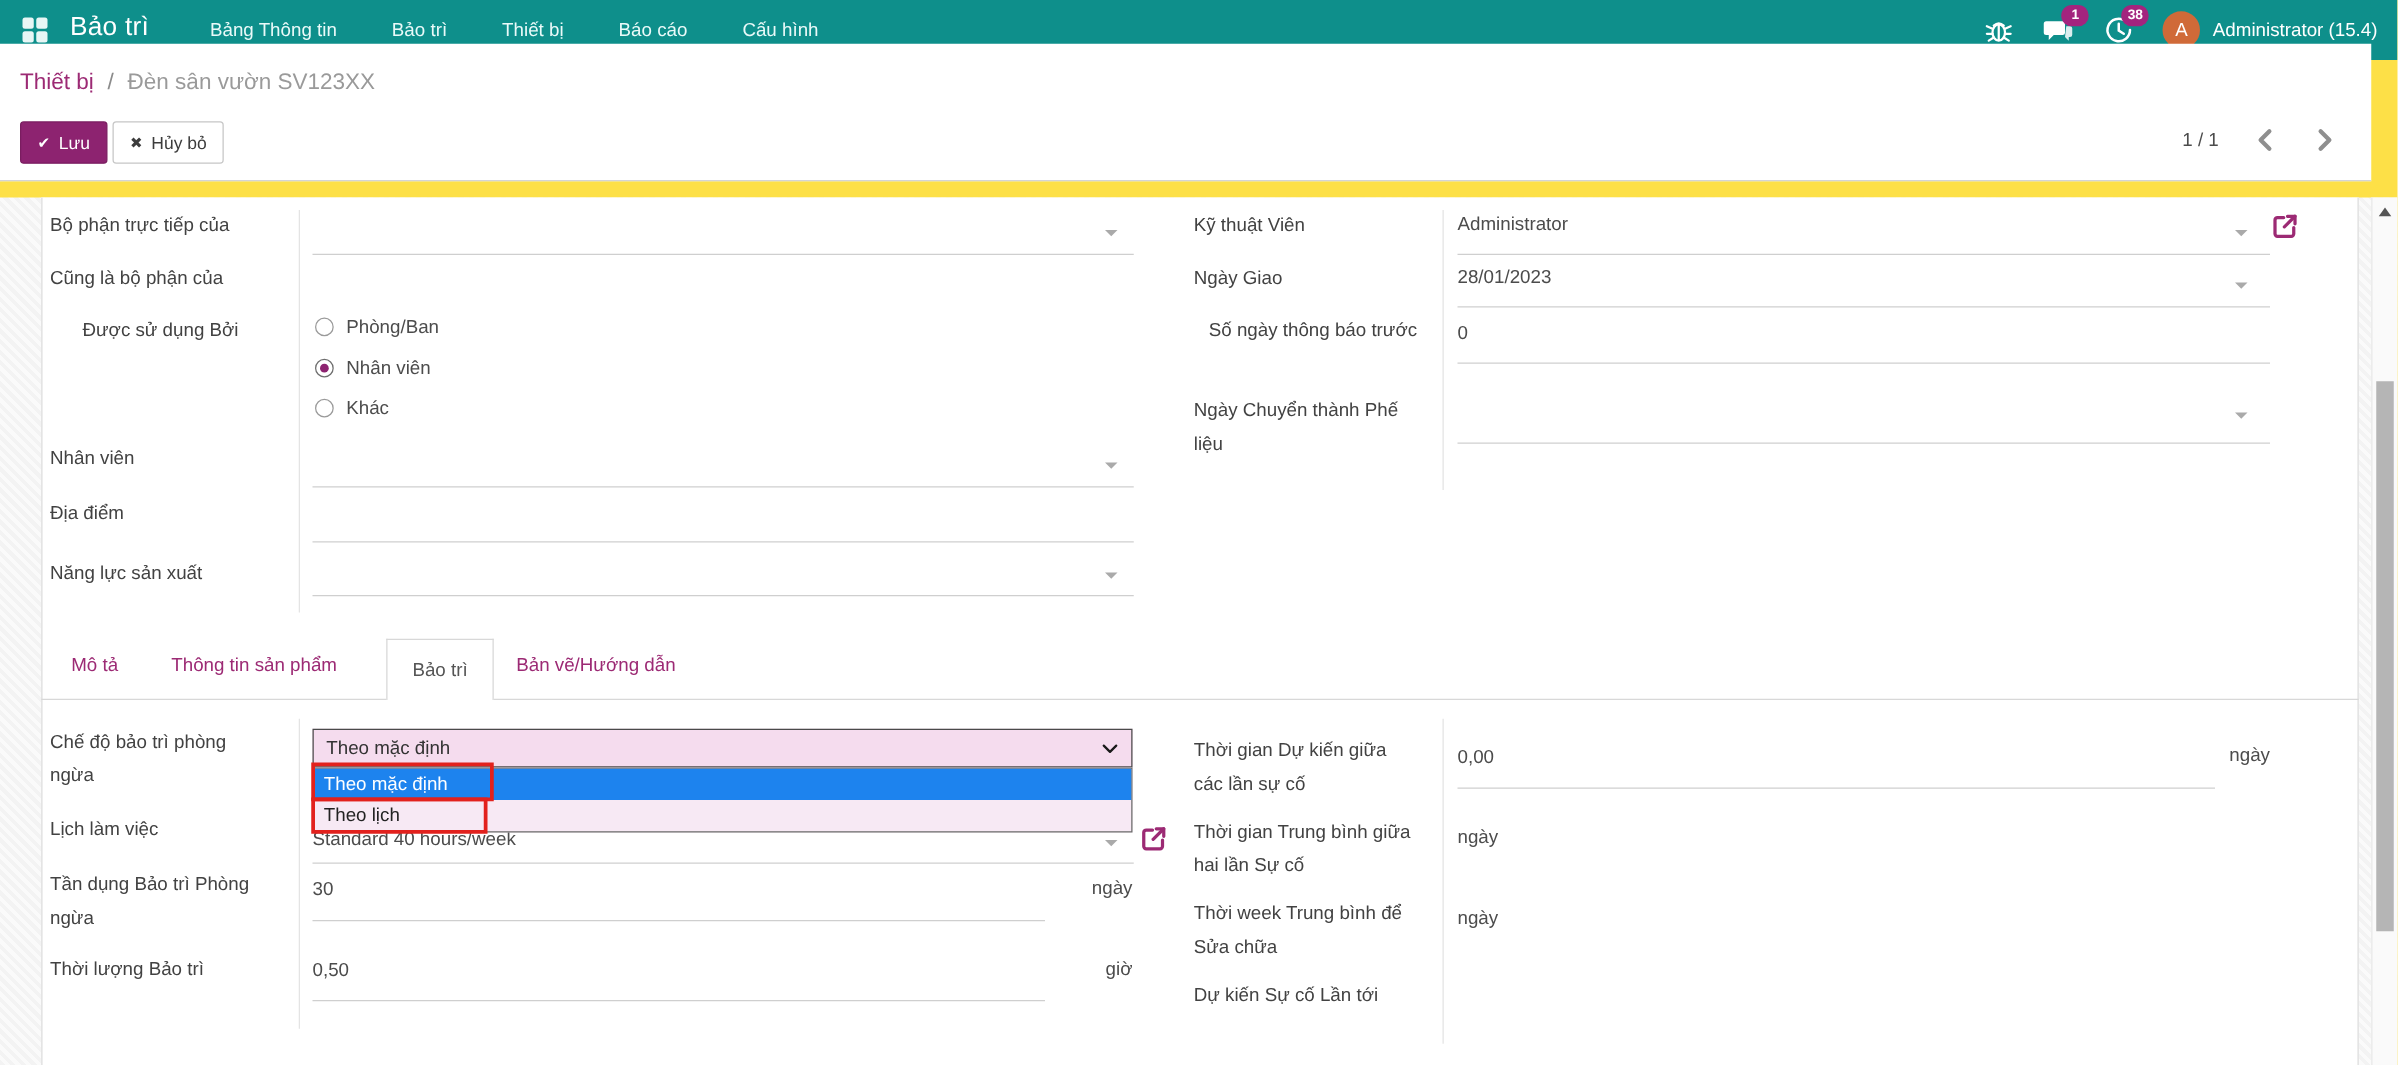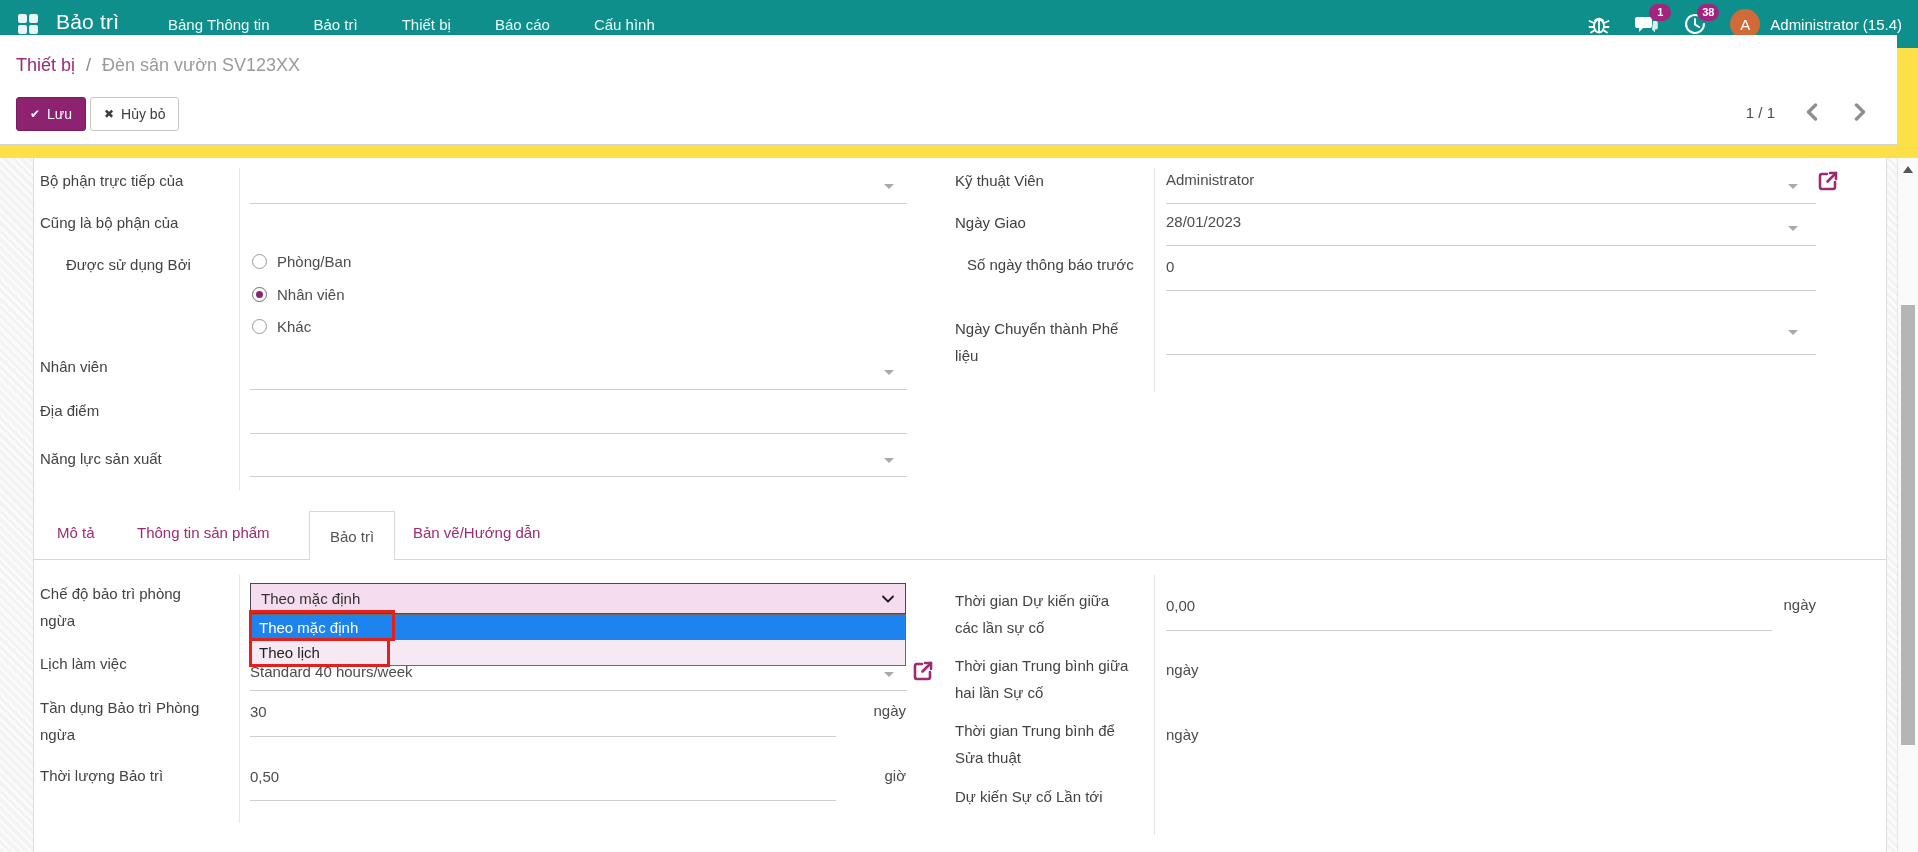--- a/index.html
+++ b/index.html
@@ -268,18 +268,18 @@
   <div class="vline" style="left:1154px;top:575px;height:260px;"></div>
 
   <div class="lbl" style="left:955px;top:587px;">Thời gian Dự kiến giữa các lần sự cố</div>
   <div class="val" style="left:1166px;top:596px;">0,00</div>
   <div class="unit" style="left:1166px;top:596px;width:650px;">ngày</div>
   <div class="uline" style="left:1166px;top:630px;width:606px;"></div>
 
   <div class="lbl" style="left:955px;top:652px;">Thời gian Trung bình giữa hai lần Sự cố</div>
   <div class="val" style="left:1166px;top:660px;">ngày</div>
 
-  <div class="lbl" style="left:955px;top:717px;">Thời gian Trung bình để Sửa thuật</div>
+  <div class="lbl" style="left:955px;top:717px;">Thời week Trung bình để Sửa chữa</div>
   <div class="val" style="left:1166px;top:725px;">ngày</div>
 
   <div class="lbl" style="left:955px;top:783px;">Dự kiến Sự cố Lần tới</div>
 
 </div>
 
 </body></html>

